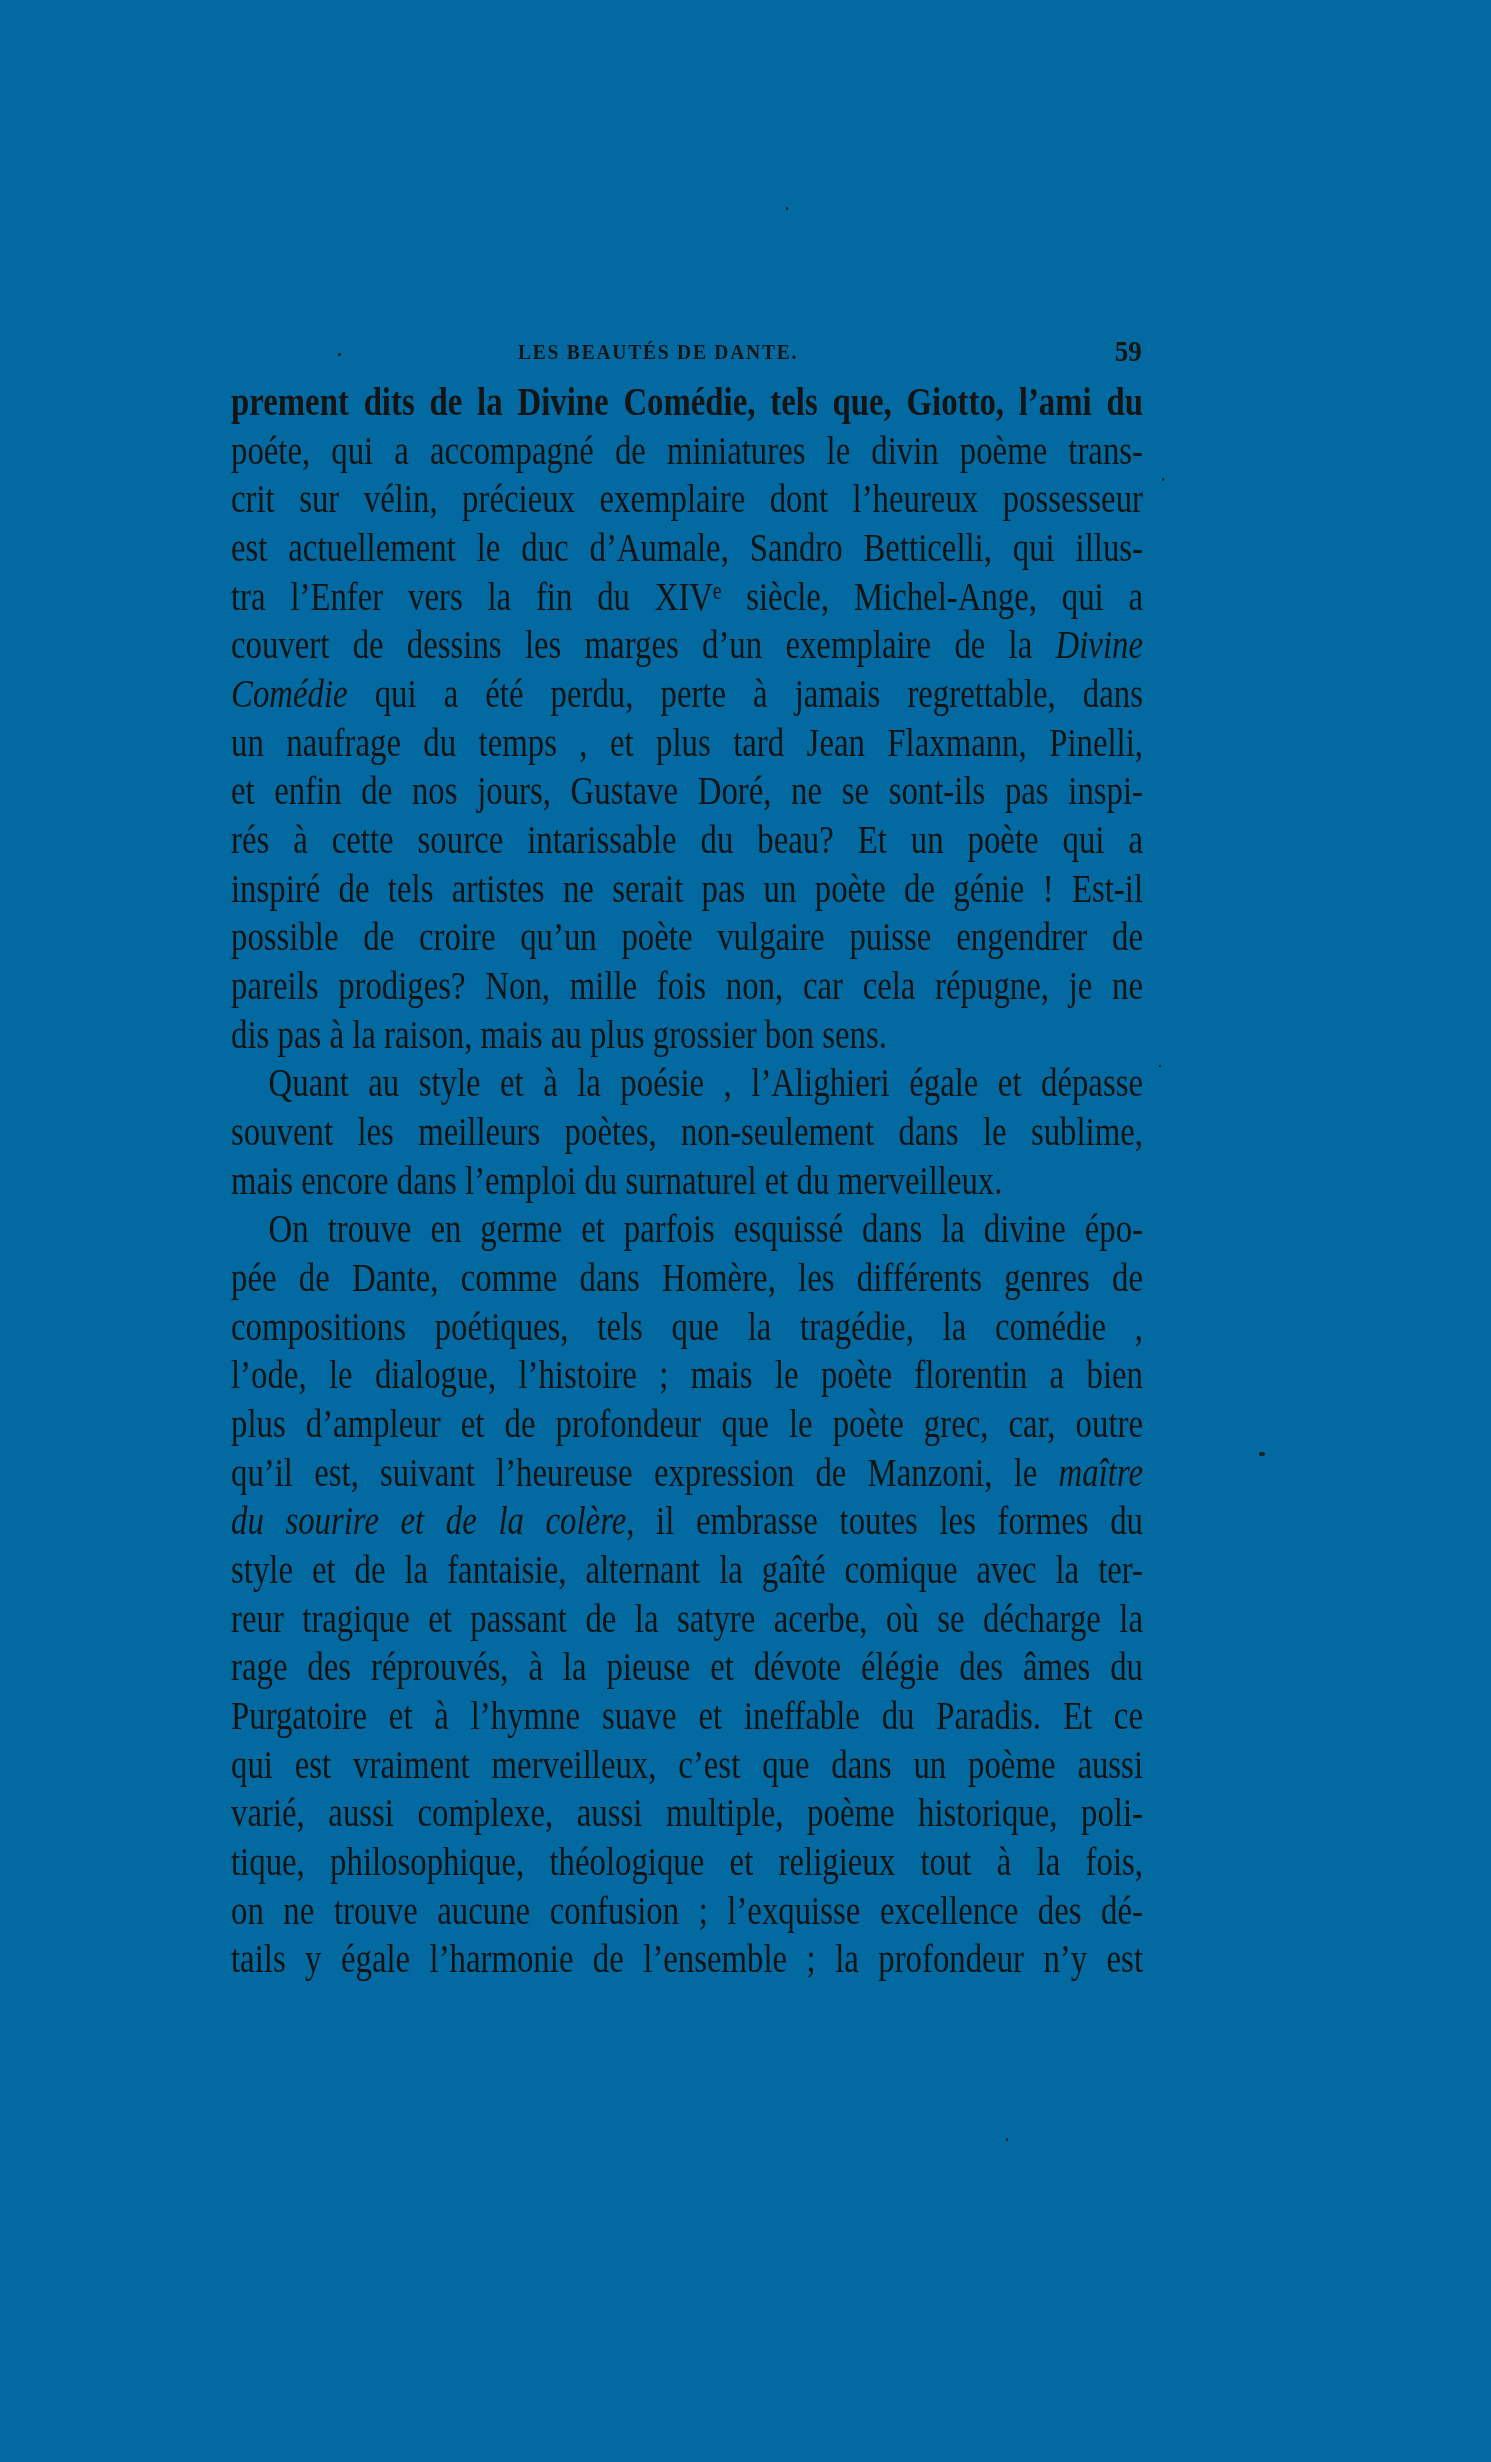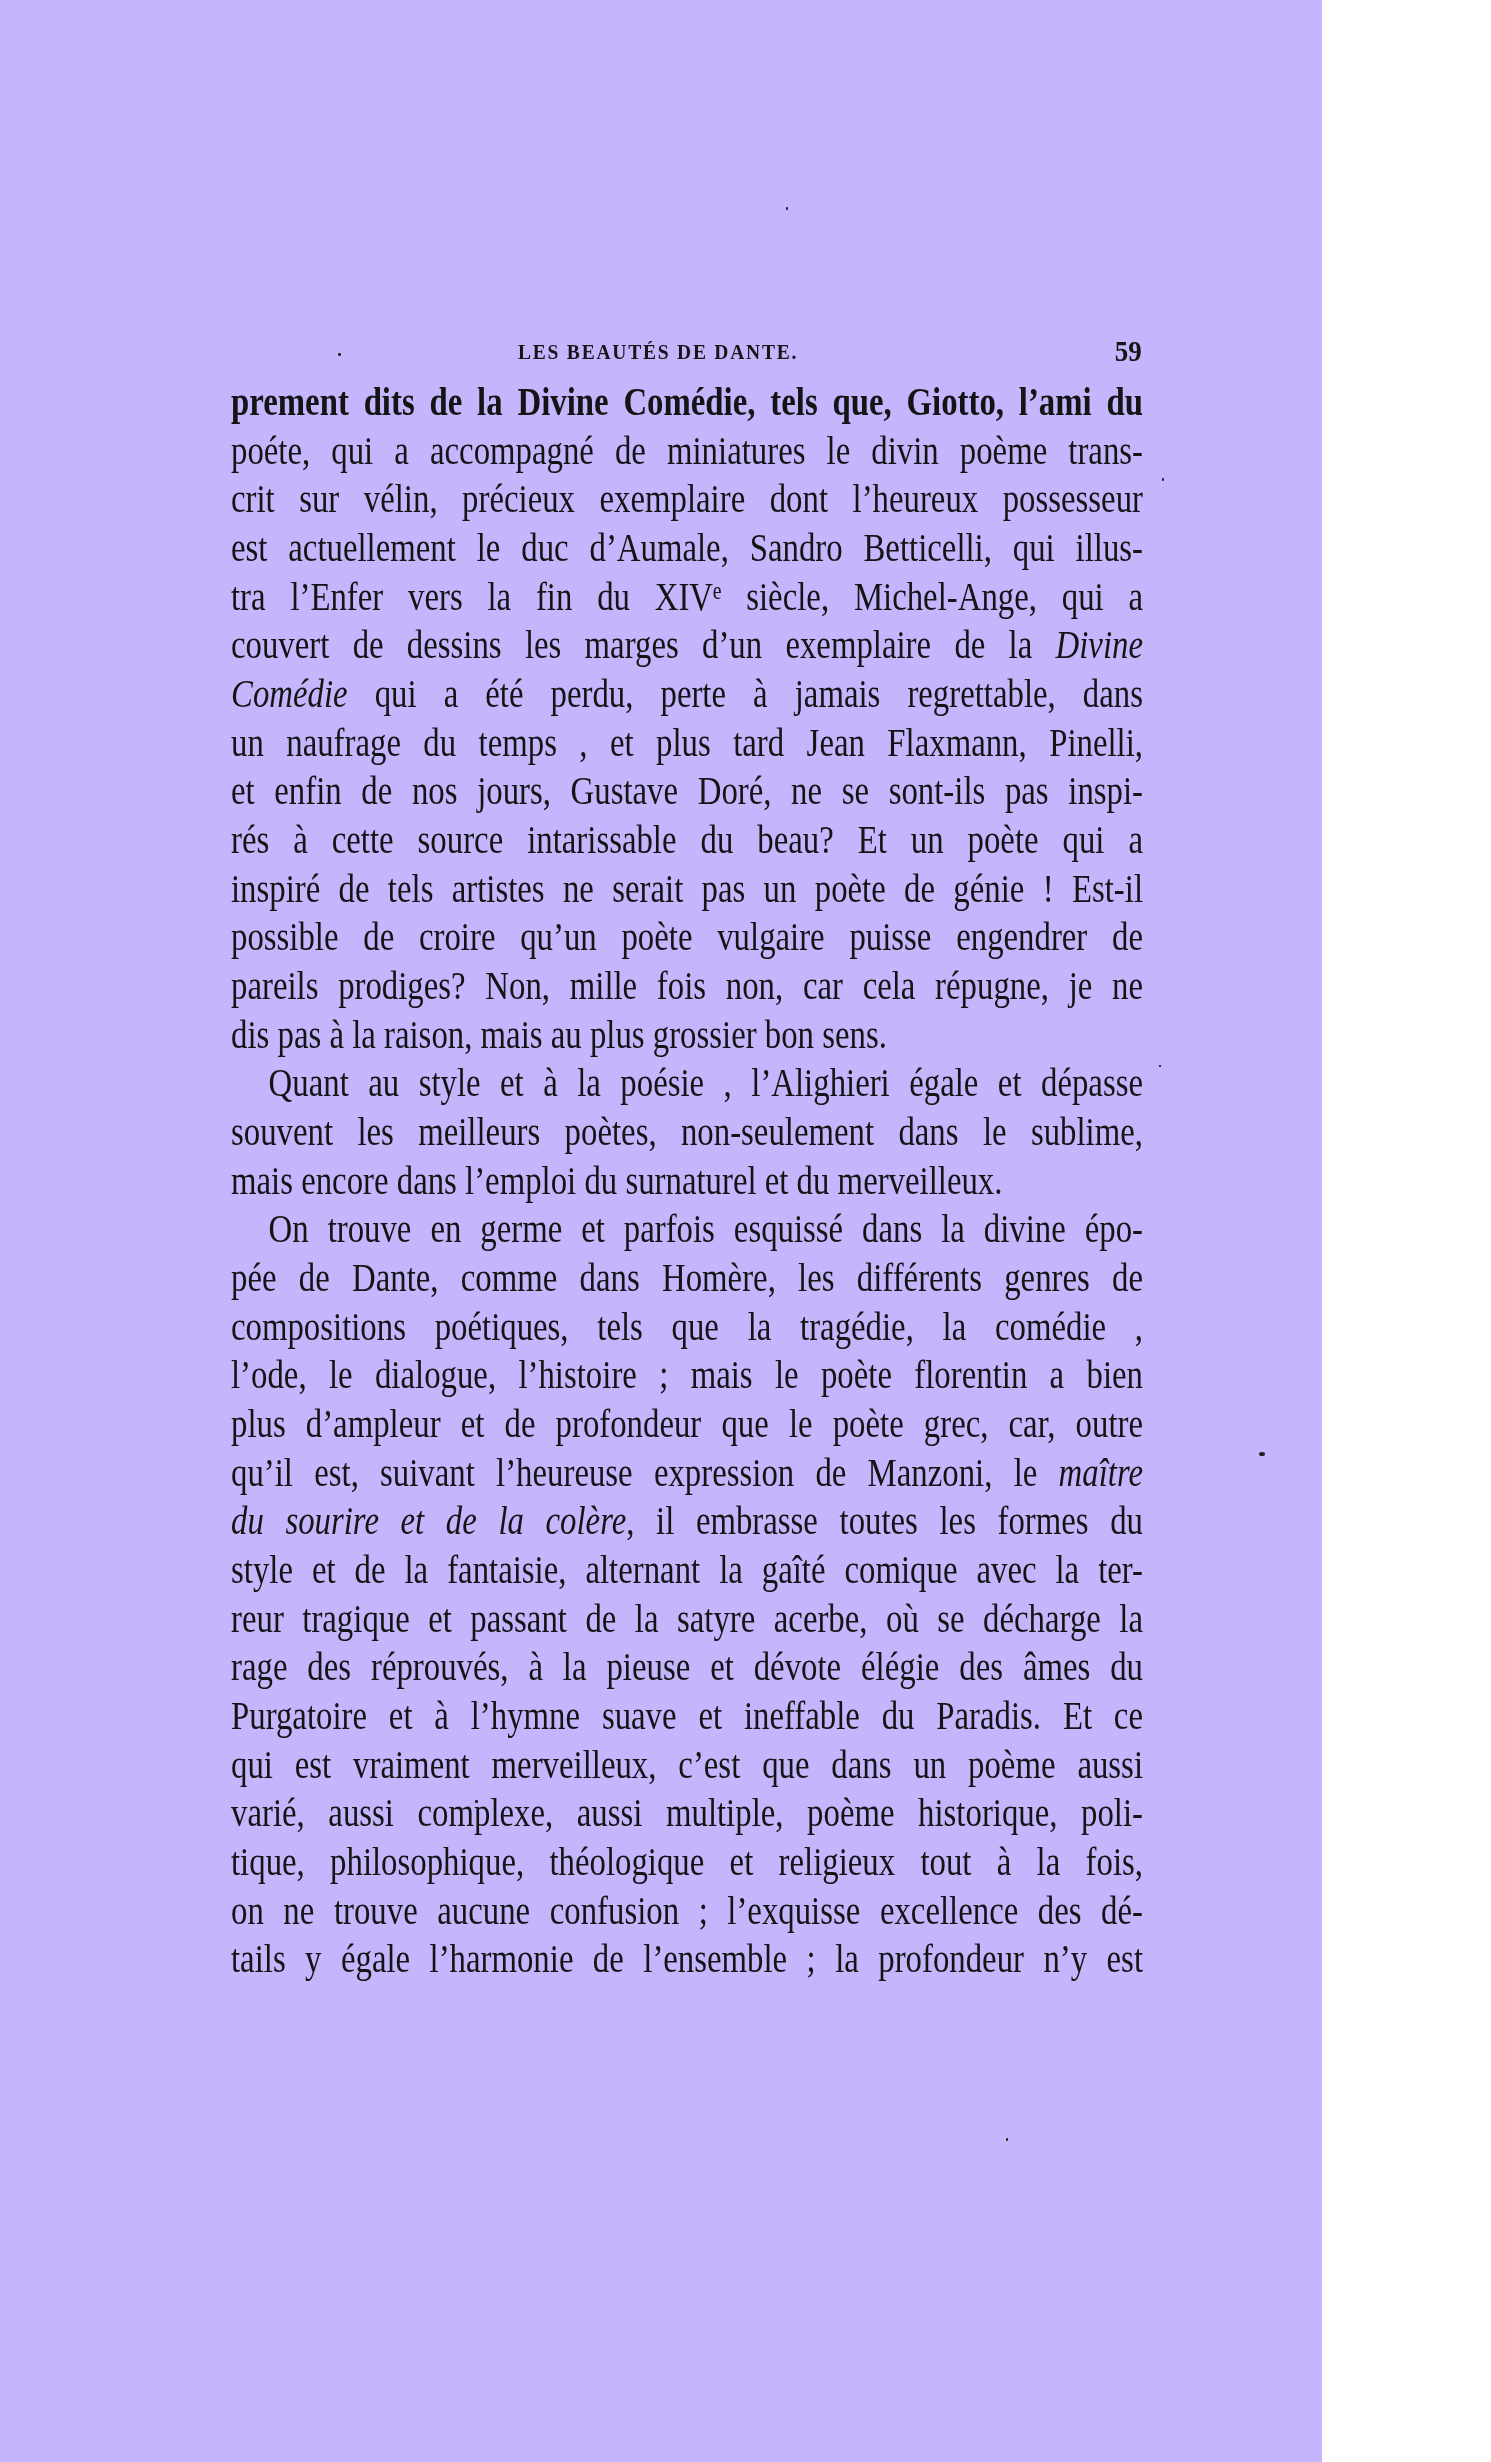--- a/index.html
+++ b/index.html
@@ -11,23 +11,23 @@
     width: 1491px;
     height: 2462px;
     position: relative;
     overflow: hidden;
     font-family: "Liberation Serif", "DejaVu Serif", serif;
     color: #111111;
   }
   .page {
     position: absolute;
     left: 0; top: 0;
-    width: 1322px;
+    width: 1491px;
     height: 2462px;
-    background: #c4b5fd;
+    background: #0369a1;
   }
   .running-head {
     position: absolute;
     left: 518px;
     top: 340px;
     width: 334px;
     height: 25px;
     font-size: 21px;
     line-height: 25px;
     font-weight: bold;

